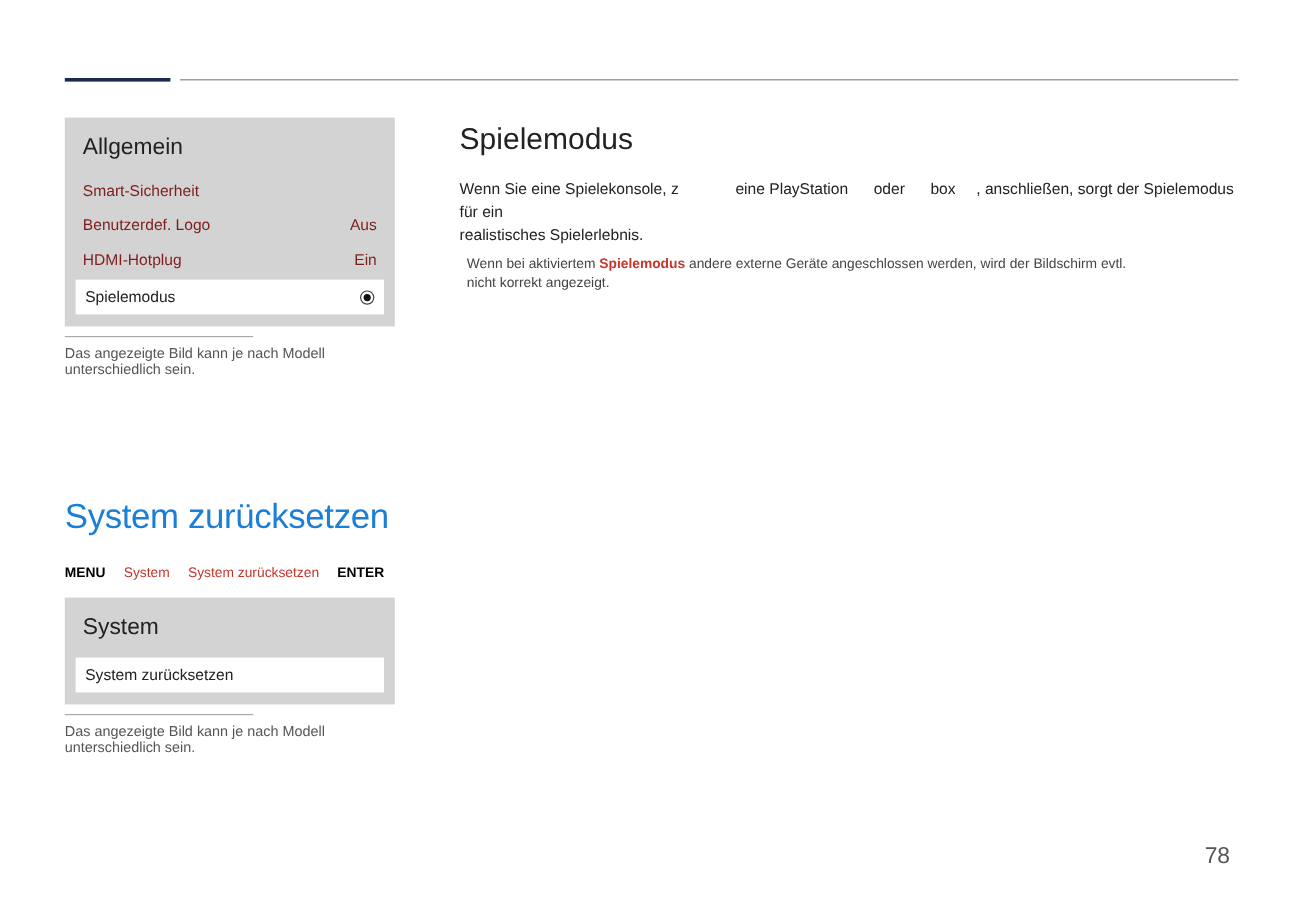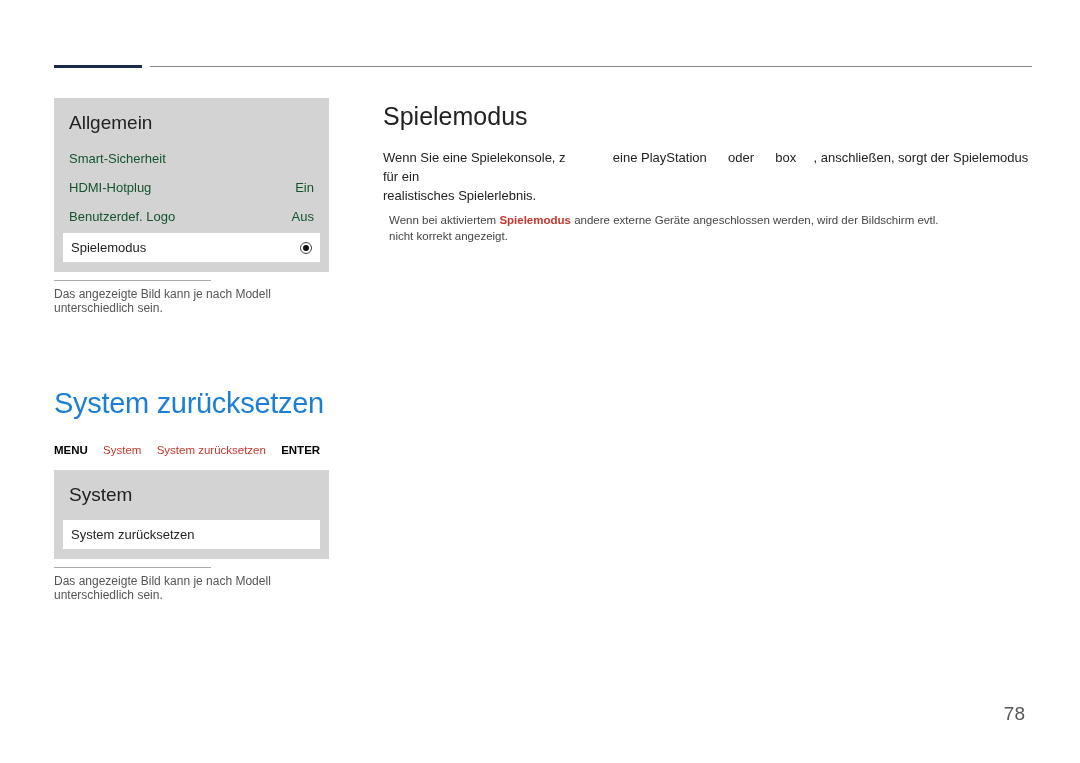--- a/index.html
+++ b/index.html
@@ -51,21 +51,21 @@
     font-size: 19px;
     font-weight: 400;
     padding: 6px 6px 10px 6px;
     color: #222;
   }
   .menu-row {
     display: flex;
     justify-content: space-between;
     align-items: center;
     font-size: 13px;
-    color: #14532d;
+    color: #7f1d1d;
     padding: 7px 6px;
   }
   .menu-row-selected {
     background: #fff;
     display: flex;
     justify-content: space-between;
     align-items: center;
     font-size: 13px;
     color: #222;
     padding: 7px 8px;
@@ -87,21 +87,21 @@
   }
   .desc { font-size: 13px; color: #222; margin-bottom: 6px; line-height: 1.45; }
   .opt-line { font-size: 11.5px; margin: 6px 0 6px 18px; }
   .red { color: #c7352b; }
   .note-line { font-size: 11.5px; color: #444; margin-left: 6px; line-height: 1.45; }
   .bold-inline { font-weight: 700; }
   .inline-radio { display:inline-block; width:12px; height:12px; border:1px solid #555; border-radius:50%; position:relative; vertical-align:-2px; }
   .inline-radio.filled::after{ content:""; position:absolute; width:6px; height:6px; border-radius:50%; background:#111; left:2px; top:2px; }
 
   
-  .section2 { display:flex; gap:70px; margin-top: 72px; }
+  .section2 { display:flex; gap:70px; margin-top: 100px; }
   .s2-left { width: 275px; }
   .s2-right { flex:1; padding-top:10px; }
   .blue-heading { font-size: 29px; font-weight: 400; color: #1b7fd6; margin-bottom: 24px; letter-spacing: -0.3px; }
   .breadcrumb { font-size: 11.5px; margin-bottom: 14px; }
   .breadcrumb .arrow { color:#888; padding:0 6px; }
   .breadcrumb .bc-red { color:#c7352b; }
   .breadcrumb .bc-bold { font-weight:700; }
 
   .menu-panel-2 {
     background: #d3d3d3;
@@ -132,26 +132,26 @@
 
   <div class="cols">
     <div class="left-col">
       <div class="menu-panel">
         <div class="menu-title">Allgemein</div>
         <div class="menu-row">
           <span>Smart-Sicherheit</span>
           <span></span>
         </div>
         <div class="menu-row">
+          <span>Benutzerdef. Logo</span>
+          <span>Aus</span>
+        </div>
+        <div class="menu-row">
           <span>HDMI-Hotplug</span>
           <span>Ein</span>
-        </div>
-        <div class="menu-row">
-          <span>Benutzerdef. Logo</span>
-          <span>Aus</span>
         </div>
         <div class="menu-row-selected">
           <span>Spielemodus</span>
           <span class="radio-filled"></span>
         </div>
       </div>
       <div class="small-rule"></div>
       <div class="fig-note">Das angezeigte Bild kann je nach Modell unterschiedlich sein.</div>
     </div>
 

